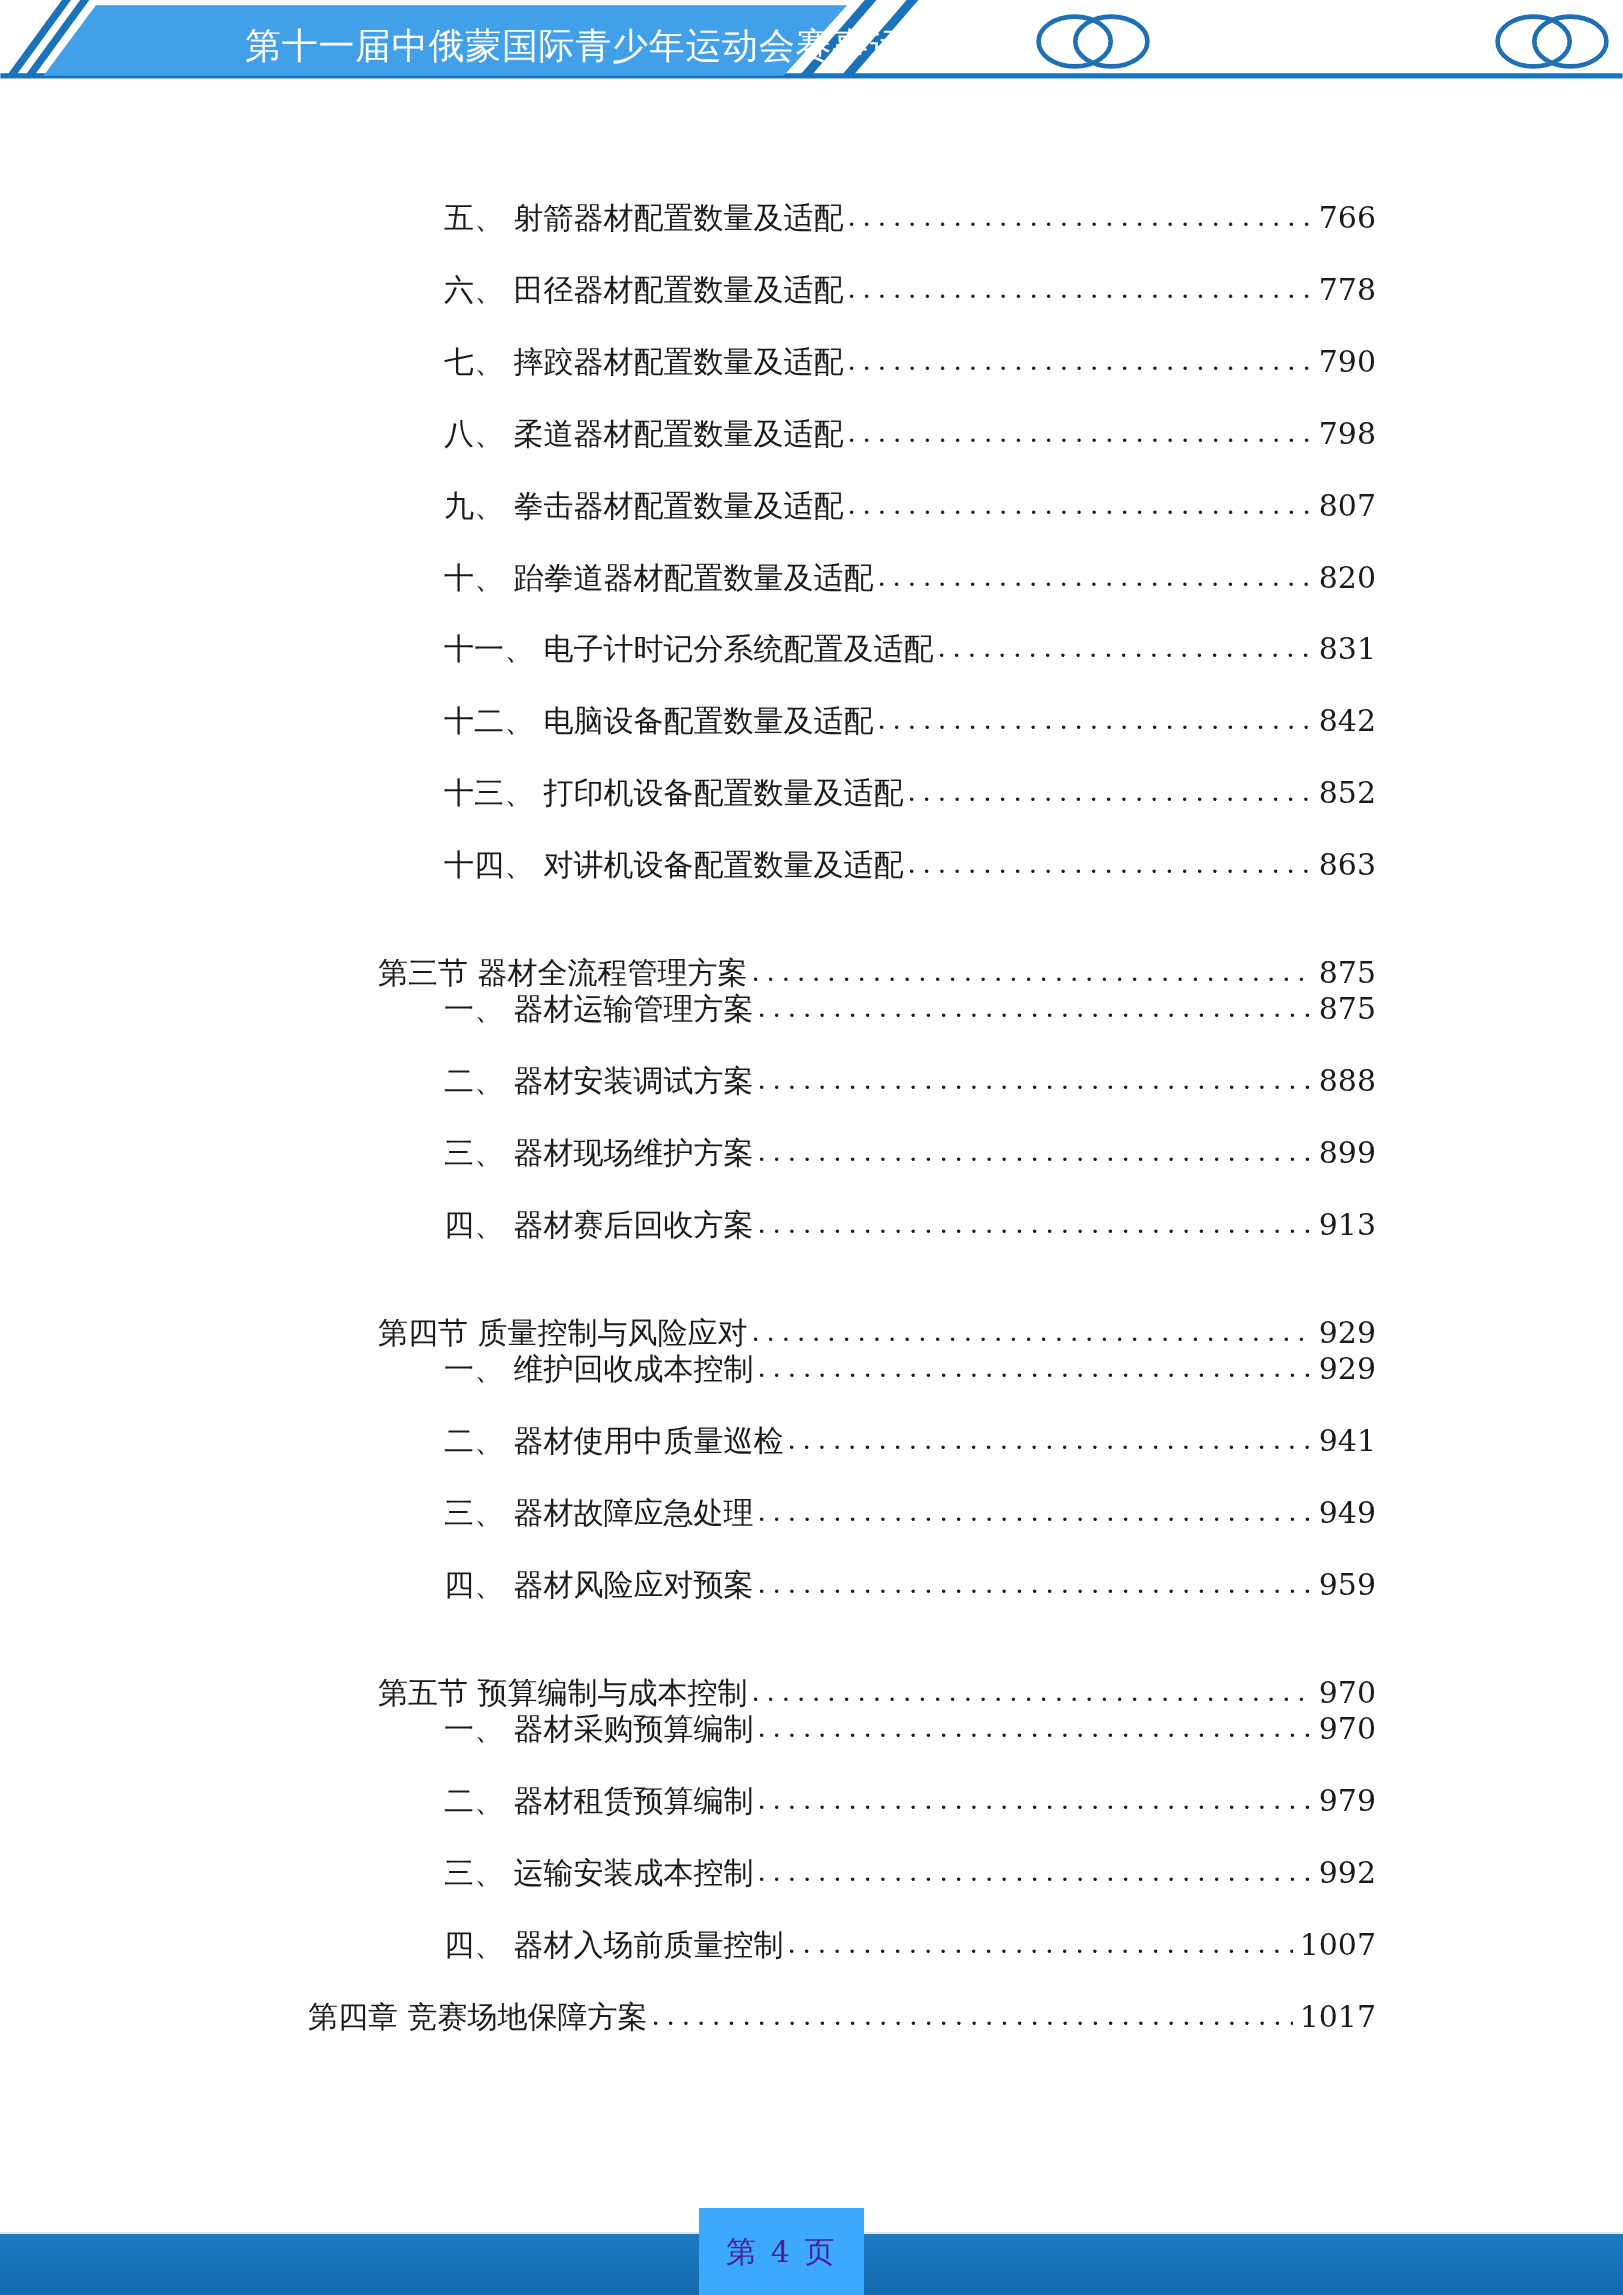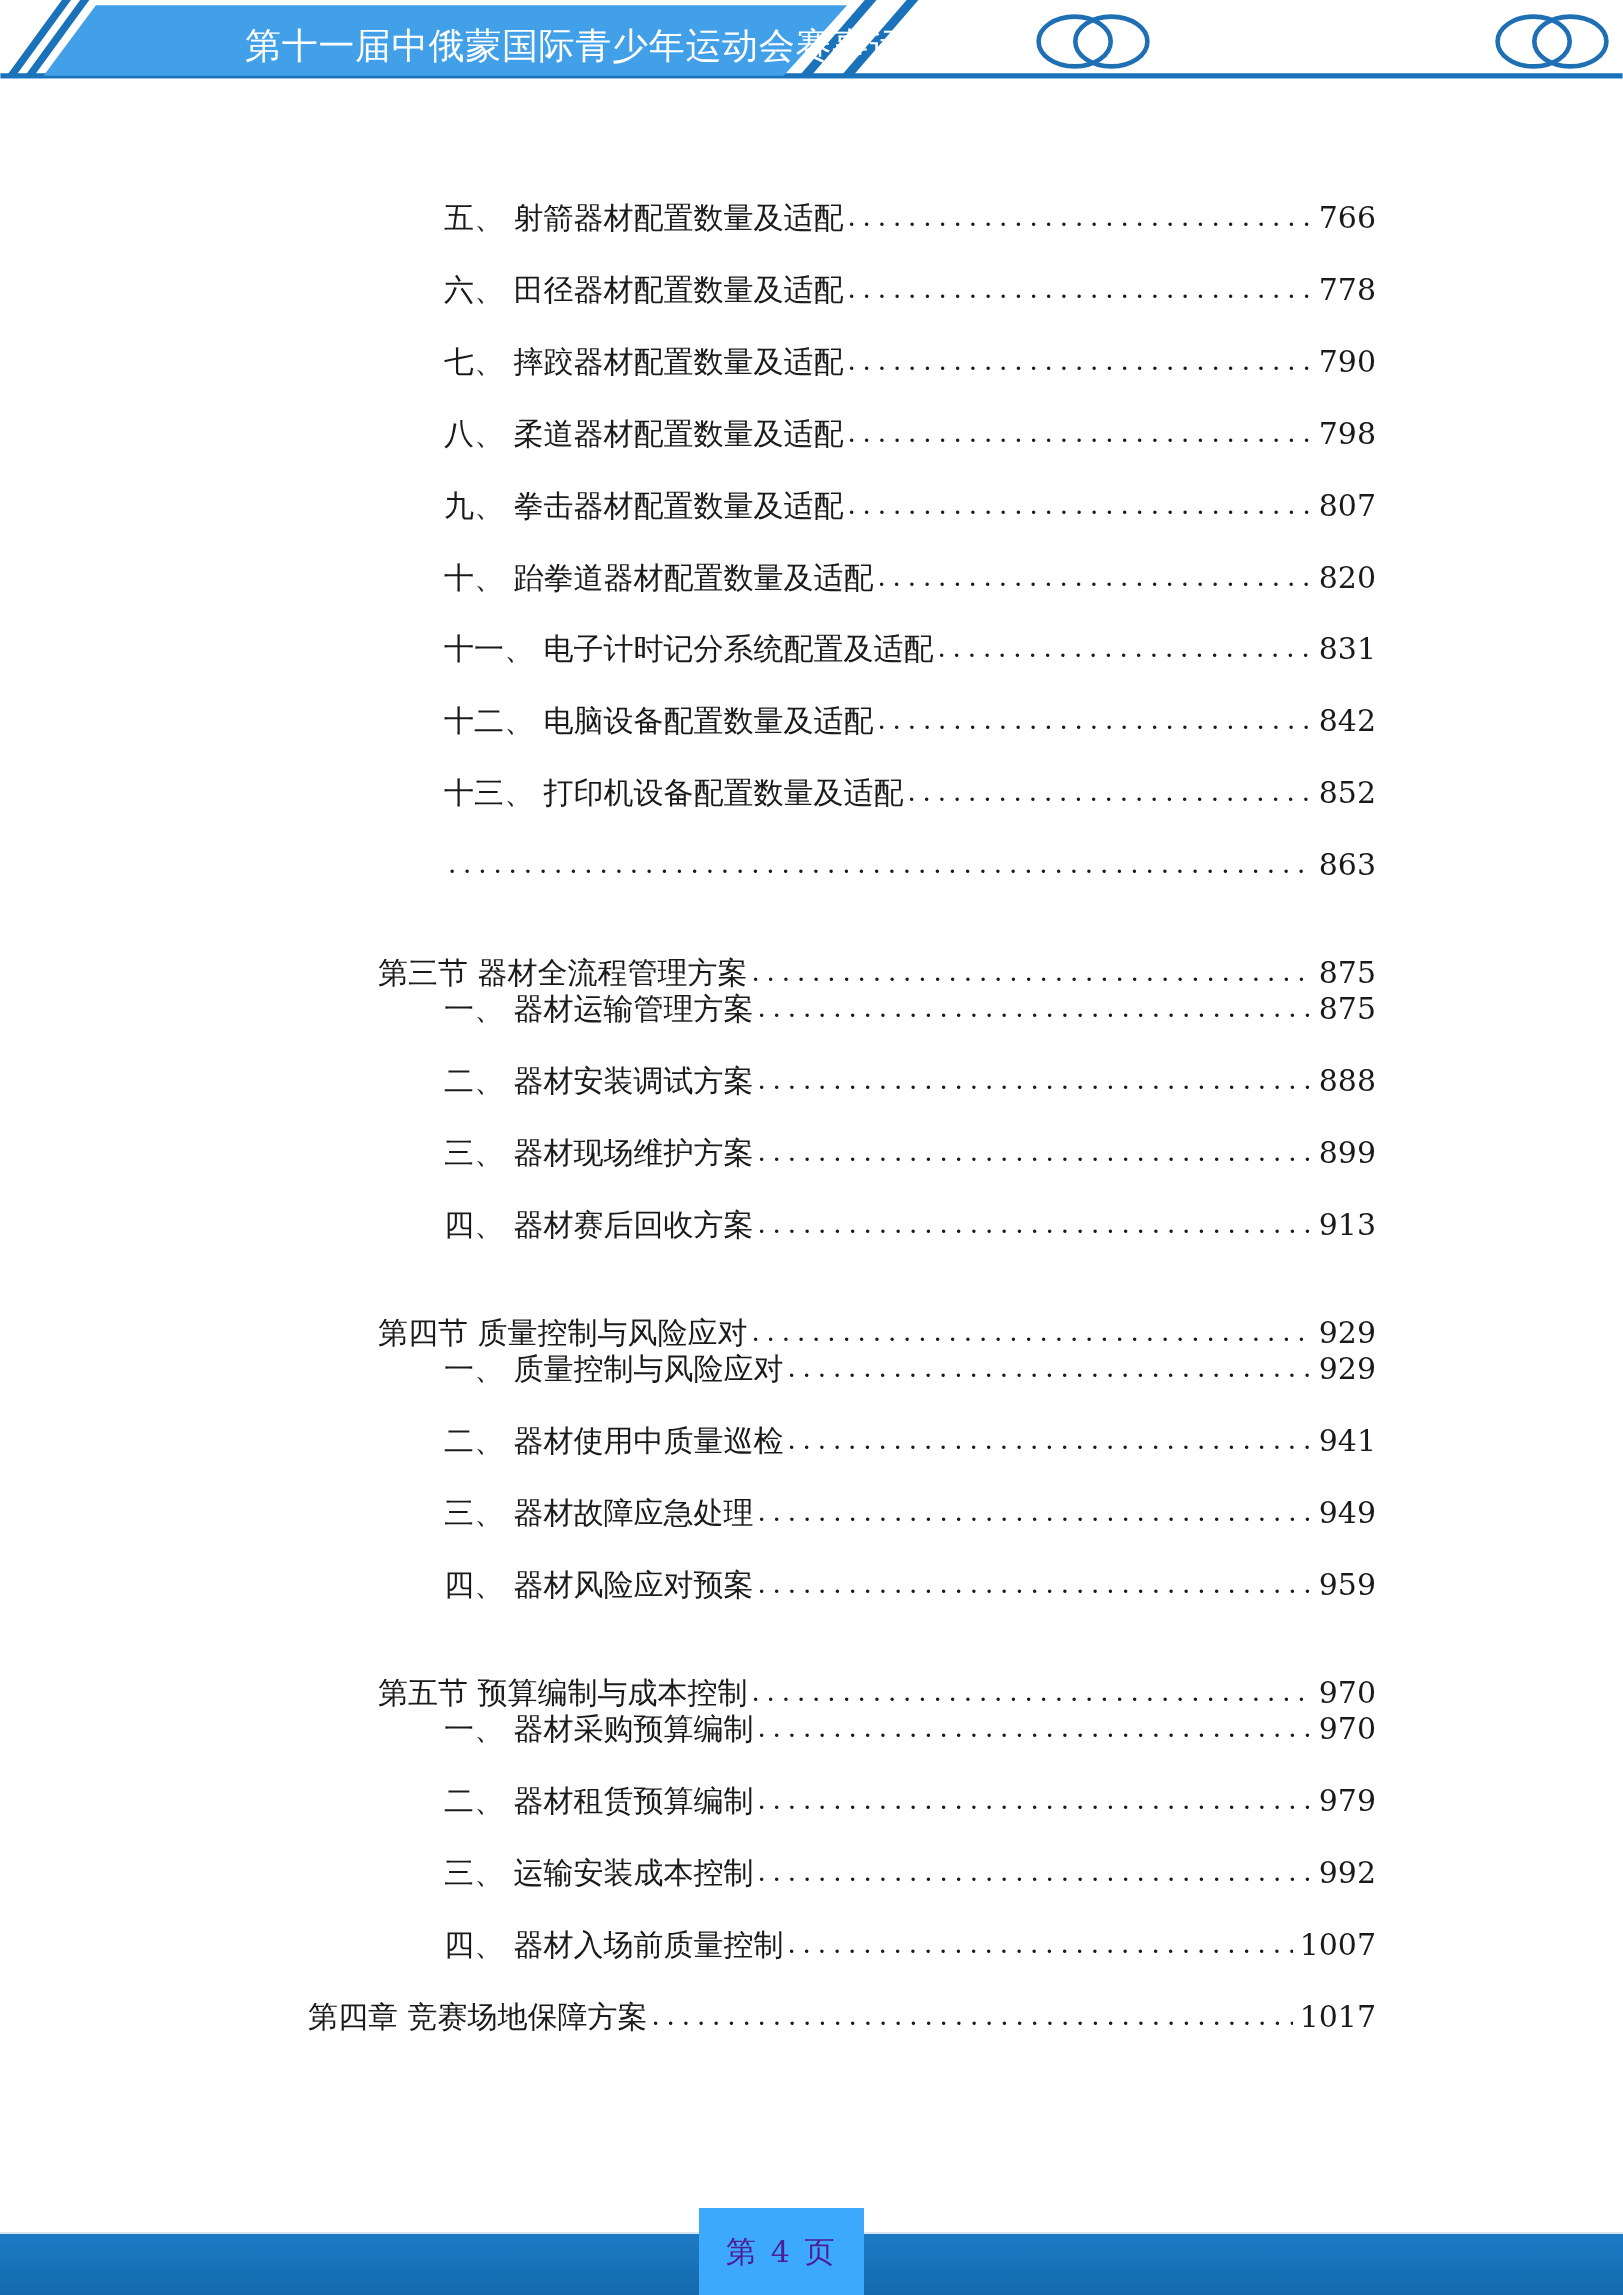--- a/index.html
+++ b/index.html
@@ -114,20 +114,21 @@
       <span class="label">十二、  电脑设备配置数量及适配</span>
       <span class="leader">......................................................................................................</span>
       <span class="page">842</span>
     </div>
   <div class="toc-row lvl-item" style="top:773px">
       <span class="label">十三、  打印机设备配置数量及适配</span>
       <span class="leader">......................................................................................................</span>
       <span class="page">852</span>
     </div>
   <div class="toc-row lvl-item" style="top:845px">
+      <span class="label">十四、  对讲机设备配置数量及适配</span>
       <span class="leader">......................................................................................................</span>
       <span class="page">863</span>
     </div>
   <div class="toc-row lvl-section" style="top:917px">
       <span class="label">第三节 器材全流程管理方案</span>
       <span class="leader">......................................................................................................</span>
       <span class="page">875</span>
     </div>
   <div class="toc-row lvl-item" style="top:989px">
       <span class="label">一、  器材运输管理方案</span>
@@ -148,21 +149,21 @@
       <span class="label">四、  器材赛后回收方案</span>
       <span class="leader">......................................................................................................</span>
       <span class="page">913</span>
     </div>
   <div class="toc-row lvl-section" style="top:1277px">
       <span class="label">第四节 质量控制与风险应对</span>
       <span class="leader">......................................................................................................</span>
       <span class="page">929</span>
     </div>
   <div class="toc-row lvl-item" style="top:1349px">
-      <span class="label">一、  质量控制与风险应对</span>
+      <span class="label">一、  维护回收成本控制</span>
       <span class="leader">......................................................................................................</span>
       <span class="page">929</span>
     </div>
   <div class="toc-row lvl-item" style="top:1421px">
       <span class="label">二、  器材使用中质量巡检</span>
       <span class="leader">......................................................................................................</span>
       <span class="page">941</span>
     </div>
   <div class="toc-row lvl-item" style="top:1493px">
       <span class="label">三、  器材故障应急处理</span>

